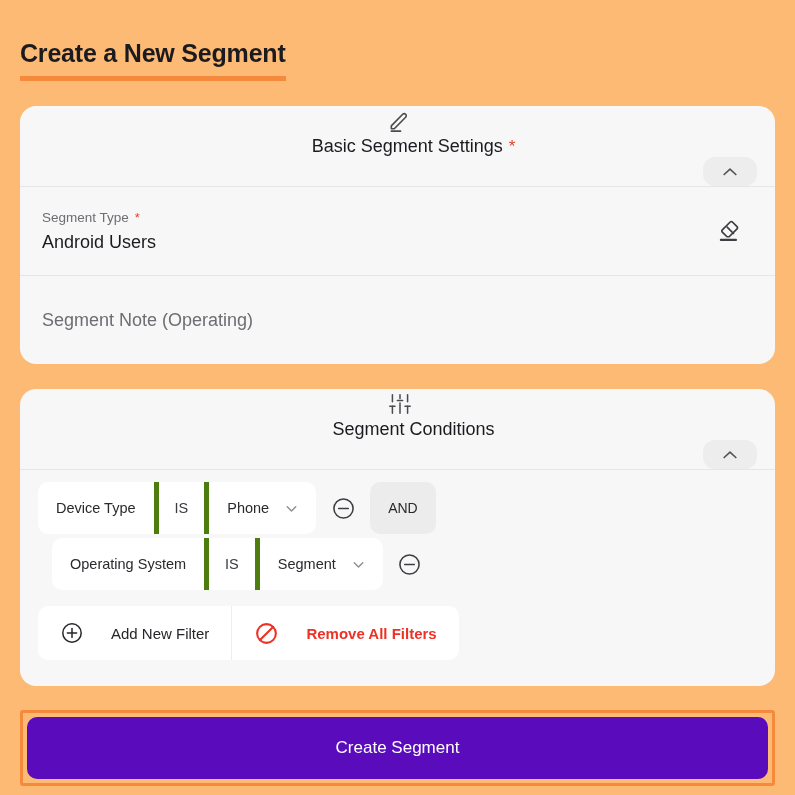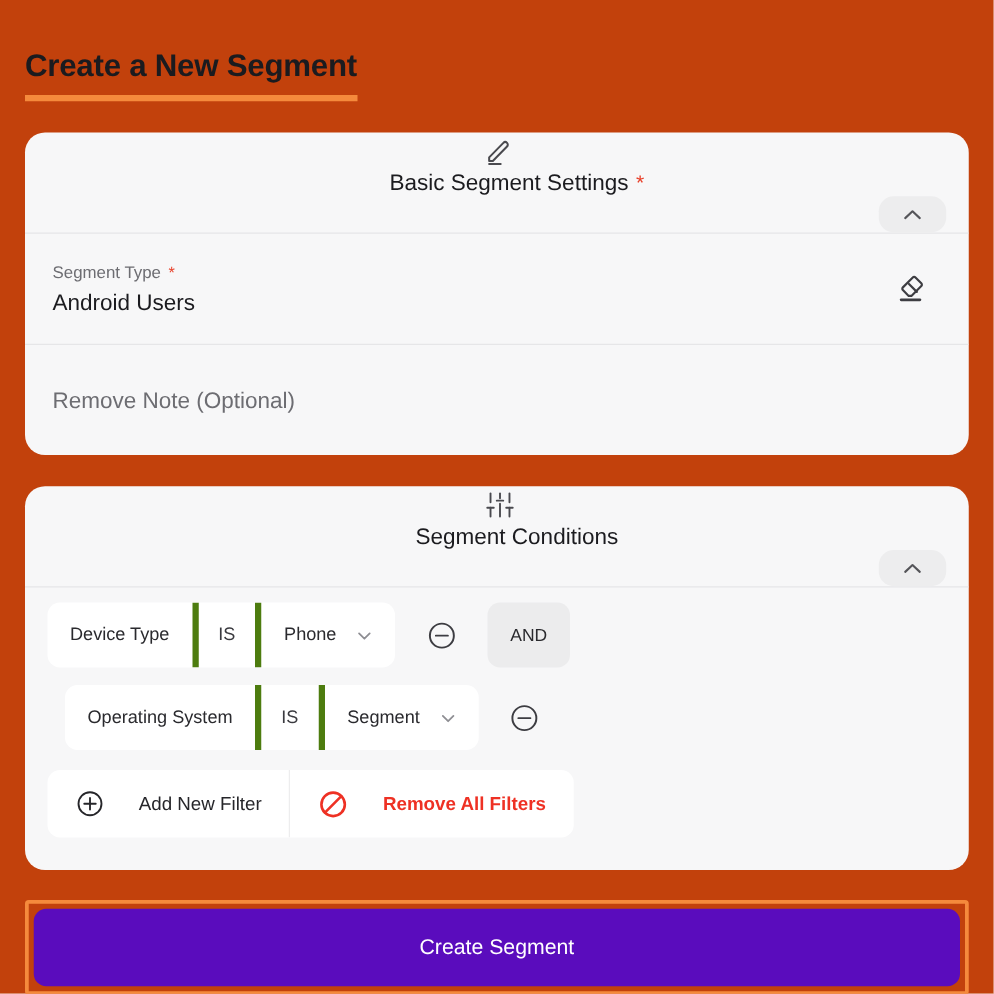--- a/index.html
+++ b/index.html
@@ -9,21 +9,21 @@
     height: 795px;
     background: #ffffff;
     font-family: "Liberation Sans", sans-serif;
     overflow: hidden;
   }
 
   .page {
     position: relative;
     width: 795px;
     height: 795px;
-    background: #c2410c;
+    background: #fdba74;
     padding: 0 20px;
   }
 
   
   .title-wrap {
     padding-top: 38px;
     padding-bottom: 0;
   }
   .page-title {
     display: inline-block;
@@ -133,21 +133,21 @@
 
   
   .cond-body {
     padding: 12px 18px 26px 18px;
   }
 
   .filter-line {
     display: flex;
     align-items: center;
     flex-wrap: wrap;
-    gap: 14px;
+    gap: 4px;
   }
 
   .filter-group {
     display: flex;
     align-items: stretch;
     background: #ffffff;
     border-radius: 10px;
     height: 52px;
     overflow: hidden;
   }
@@ -277,21 +277,21 @@
           <line x1="9.4" y1="8.5" x2="15.2" y2="14.3"></line>
           <line x1="3.6" y1="20.2" x2="17.5" y2="20.2" stroke-width="2"></line>
         </svg>
       </span>
     </div>
 
     <div class="divider"></div>
 
     <div class="field-row">
       <div class="field-main">
-        <div class="field-placeholder">Remove Note (Optional)</div>
+        <div class="field-placeholder">Segment Note (Operating)</div>
       </div>
     </div>
 
   </div>
 
   <div class="card">
 
     <div class="card-header">
       <span class="hdr-icon">
         <svg width="26" height="26" viewBox="0 0 24 24" fill="none" stroke="currentColor" stroke-width="1.4" stroke-linecap="round">

